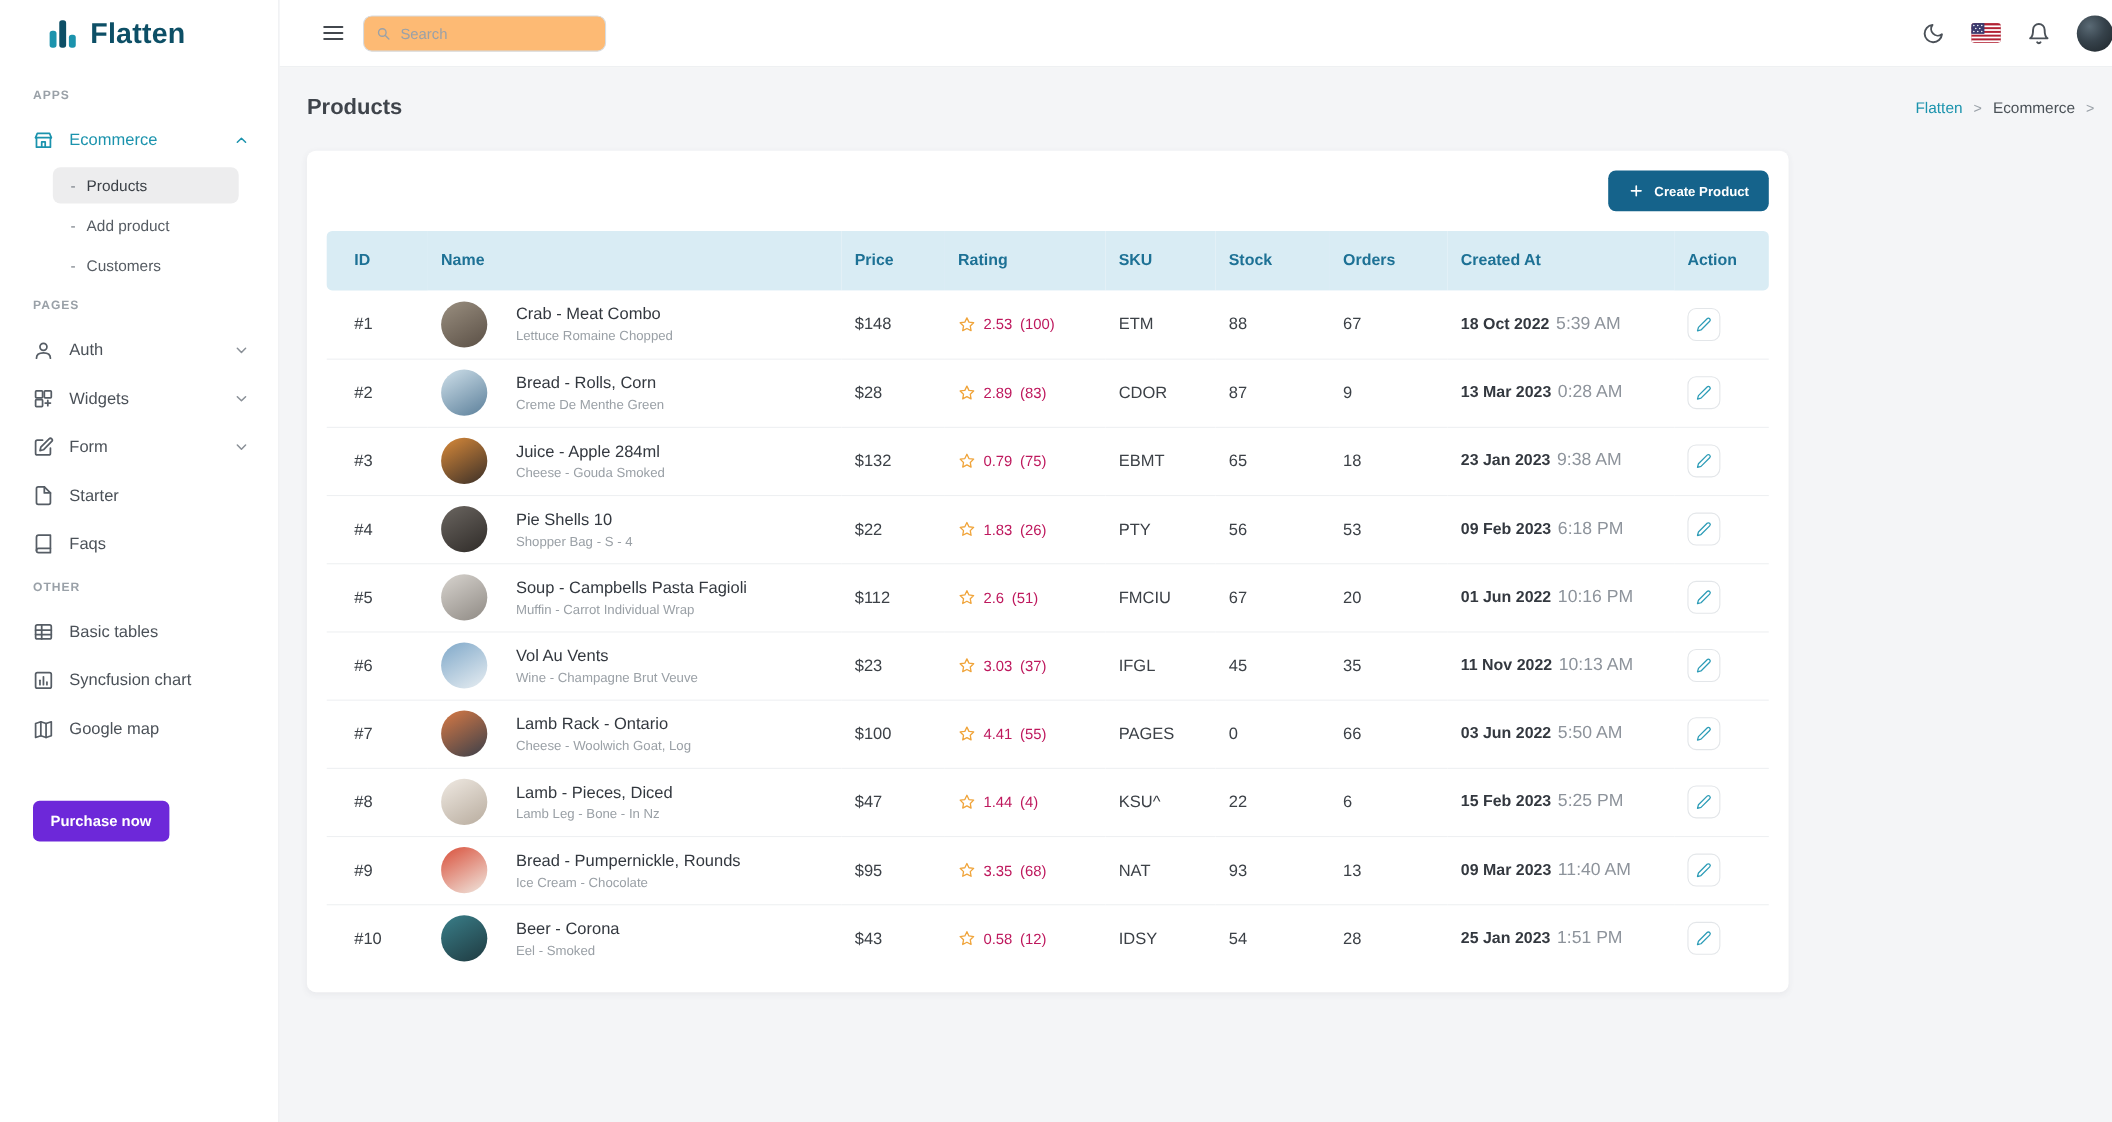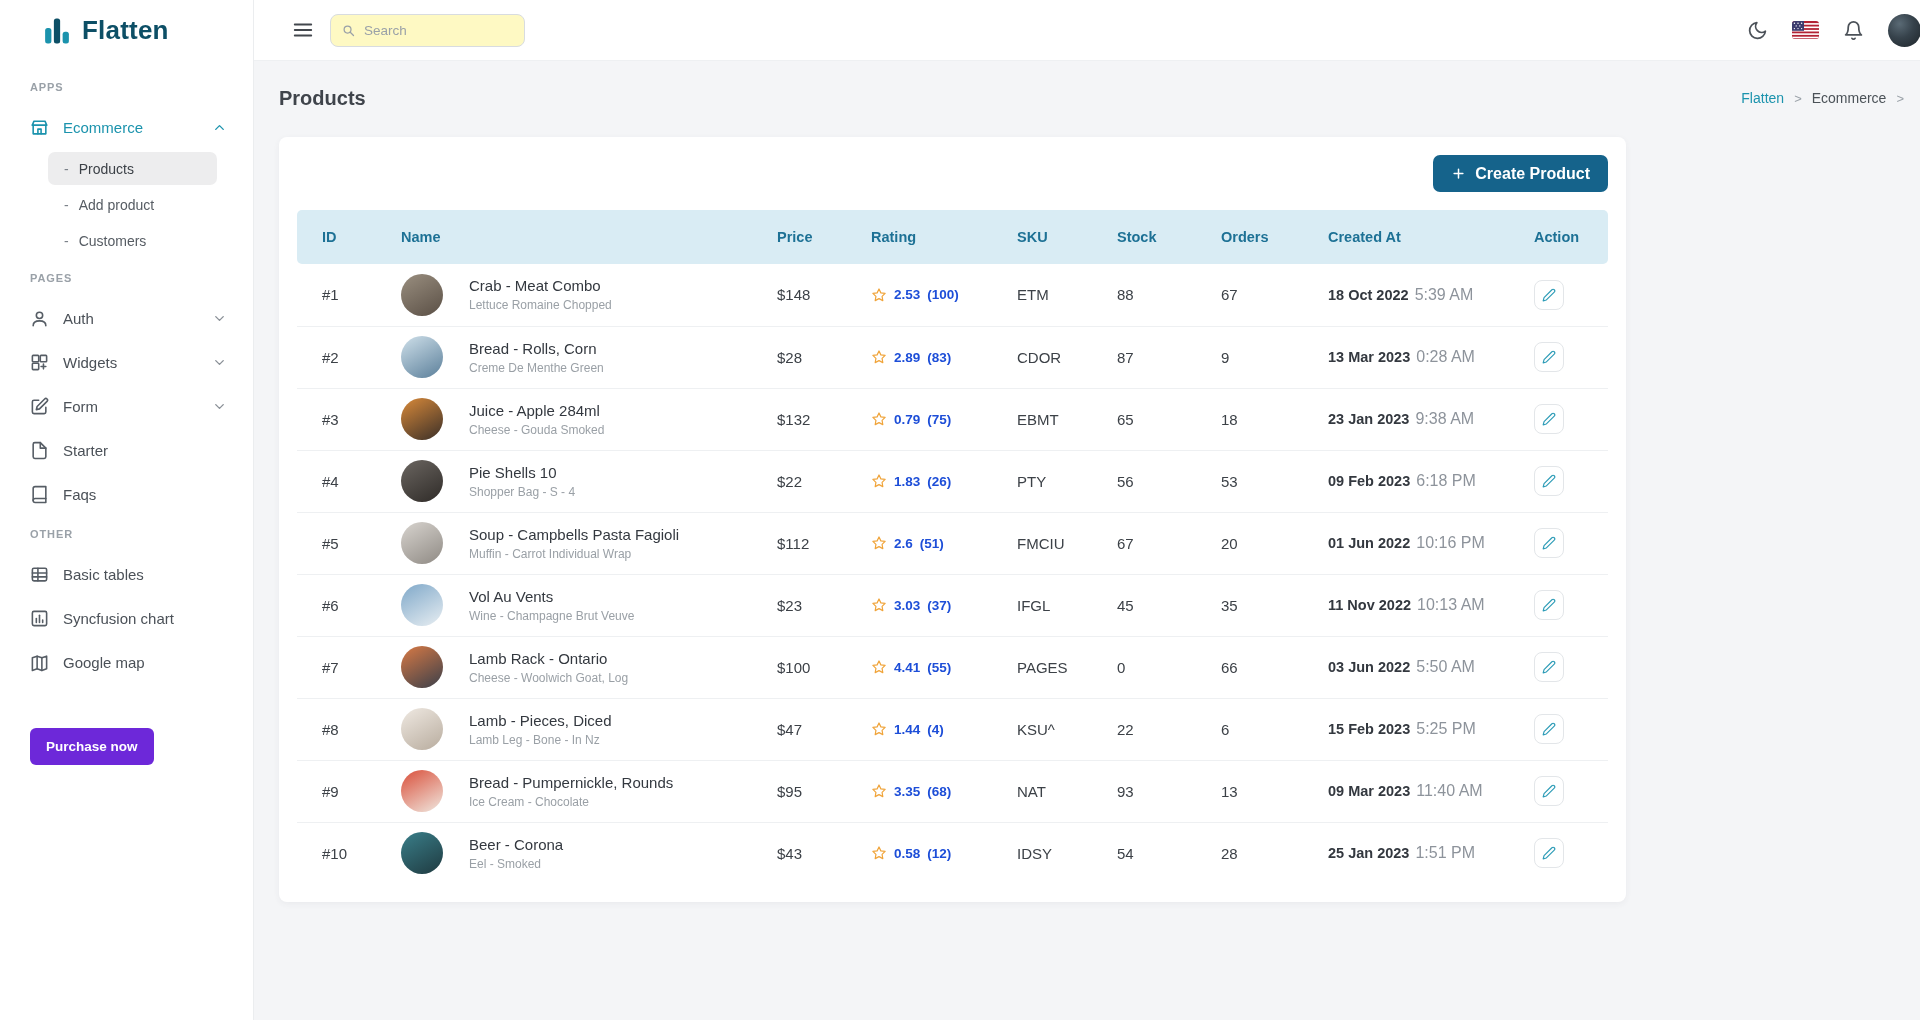--- a/index.html
+++ b/index.html
@@ -46,23 +46,23 @@
   }
 
   
   .topbar {
     position:absolute; left:254px; top:0; right:0; height:61px;
     background:#fff; border-bottom:1px solid #eef0f2;
     display:flex; align-items:center; padding:0 2px 0 38px; z-index:4;
   }
   .hamburger { width:22px; height:22px; color:#42474d; cursor:pointer; }
   .search-box {
-    margin-left:16px; width:195px; height:33px; border:1px solid #d8dce0;
+    margin-left:16px; width:221px; height:33px; border:1px solid #d8dce0;
     border-radius:8px; display:flex; align-items:center; gap:8px; padding:0 10px;
-    background:#fef9c3;
+    background:#fdba74;
     justify-content:space-between;
   }
   .search-box svg { width:15px; height:15px; color:#9aa1a8; flex:none; }
   .search-box input {
     border:none; outline:none; width:100%; font-size:13.5px;
     font-family:inherit; color:#3c4147; background:transparent;
   }
   .search-box input::placeholder { color:#9aa1a8; }
   .topbar-right { margin-left:auto; display:flex; align-items:center; gap:24px; }
   .tb-icon { width:21px; height:21px; color:#4b5158; cursor:pointer; }
@@ -83,21 +83,21 @@
   .crumb-current { color:#4b5258; cursor:pointer; }
 
   .card {
     margin-top:26px; width:1347px; background:#fff; border-radius:8px;
     box-shadow:0 2px 6px rgba(60,70,80,.06); padding:18px;
   }
   .card-toolbar { display:flex; justify-content:flex-end; margin-bottom:18px; }
   .create-btn {
     display:flex; align-items:center; gap:9px; background:#15638b; color:#fff;
     border:none; border-radius:7px; height:37px; padding:0 18px;
-    font-size:16px; font-family:inherit; font-weight:700; cursor:pointer;
+    font-size:12px; font-family:inherit; font-weight:700; cursor:pointer;
   }
   .create-btn svg { width:15px; height:15px; }
 
   table { width:1311px; border-collapse:collapse; table-layout:fixed; }
   thead th {
     background:#d9ecf4; color:#1d7195; font-size:14.5px; font-weight:700;
     height:54px; text-align:left; padding-left:12px;
   }
   thead th:first-child { padding-left:25px; border-radius:5px 0 0 5px; }
   thead th:last-child { border-radius:0 5px 5px 0; }
@@ -107,21 +107,21 @@
   }
   tbody tr:last-child td { border-bottom:none; }
   tbody td:first-child { padding-left:25px; }
 
   .name-wrap { display:flex; align-items:center; gap:26px; }
   .thumb { width:42px; height:42px; border-radius:50%; flex:none; }
   .pname { font-size:15px; color:#33383f; }
   .psub { font-size:12px; color:#9aa0a6; margin-top:4px; }
   .rating-wrap { display:flex; align-items:center; gap:7px; }
   .rating-wrap svg { width:16px; height:16px; flex:none; }
-  .rating-text { font-size:13.5px; color:#1d4ed8;font-weight:bold; }
+  .rating-text { font-size:13.5px; color:#be185d; }
   .cdate { font-size:14.5px; font-weight:700; color:#33383f; }
   .ctime { font-size:16px; color:#8d939b; margin-left:6px; font-weight:400; }
   .edit-btn {
     width:30px; height:30px; border:1px solid #e3e6e9; border-radius:8px;
     background:#fff; display:flex; align-items:center; justify-content:center;
     cursor:pointer; color:#2d9cb7;
   }
   .edit-btn svg { width:14px; height:14px; }
 </style>
 </head>

